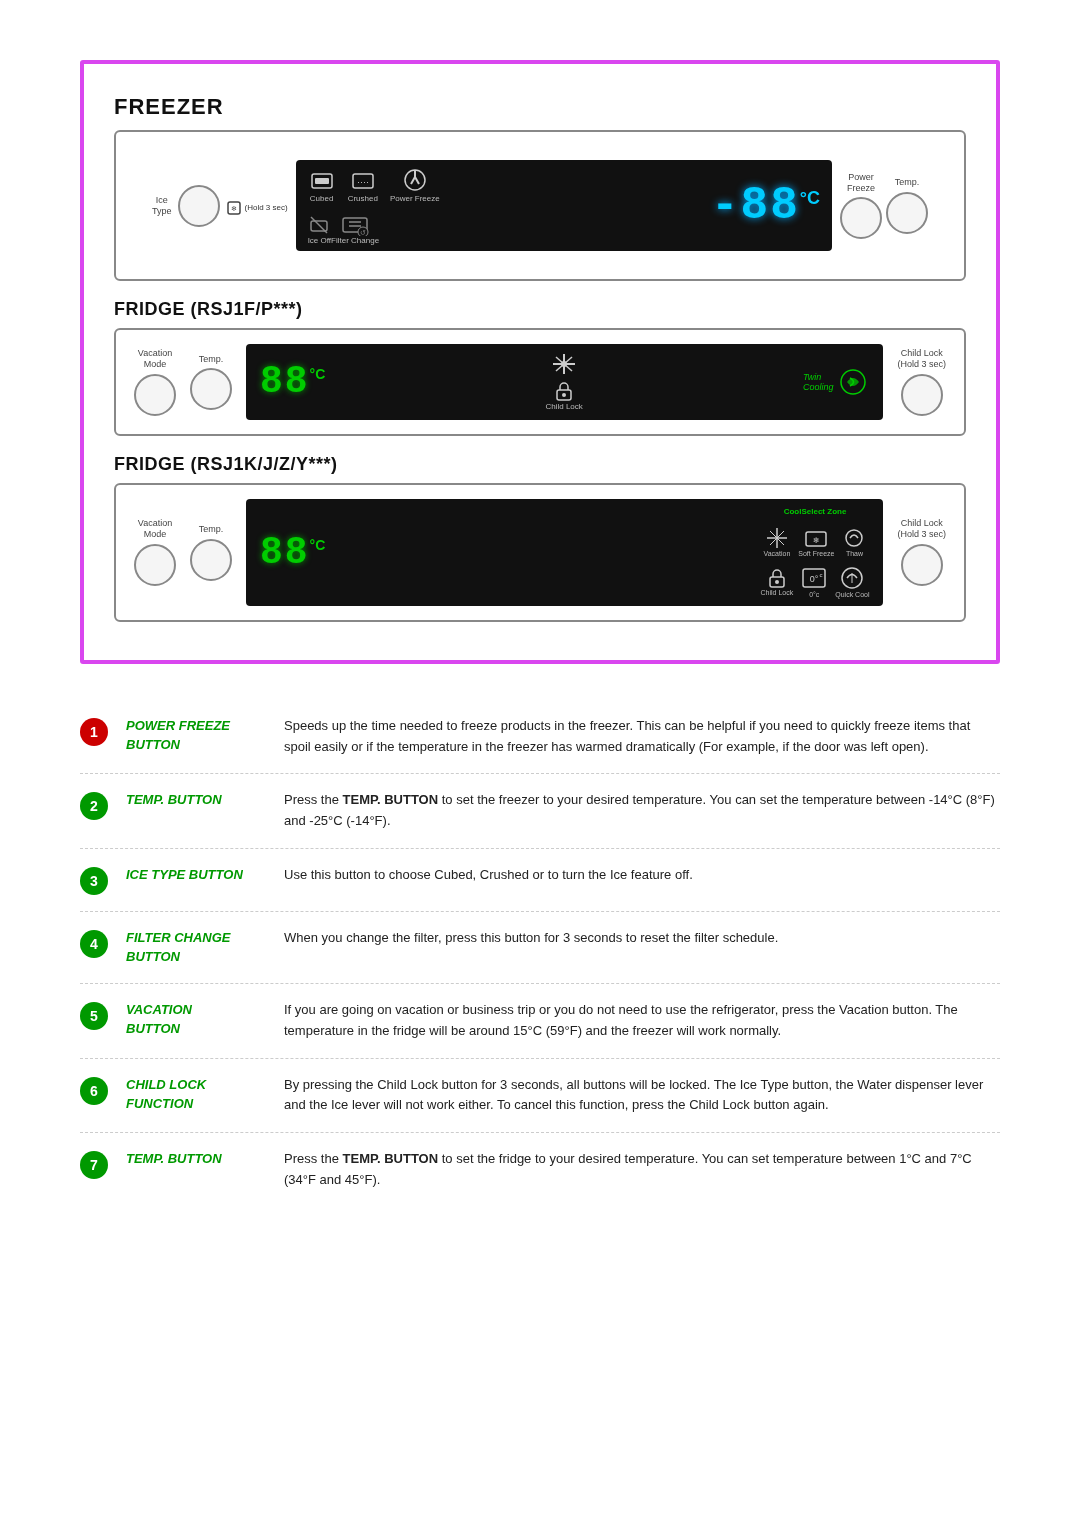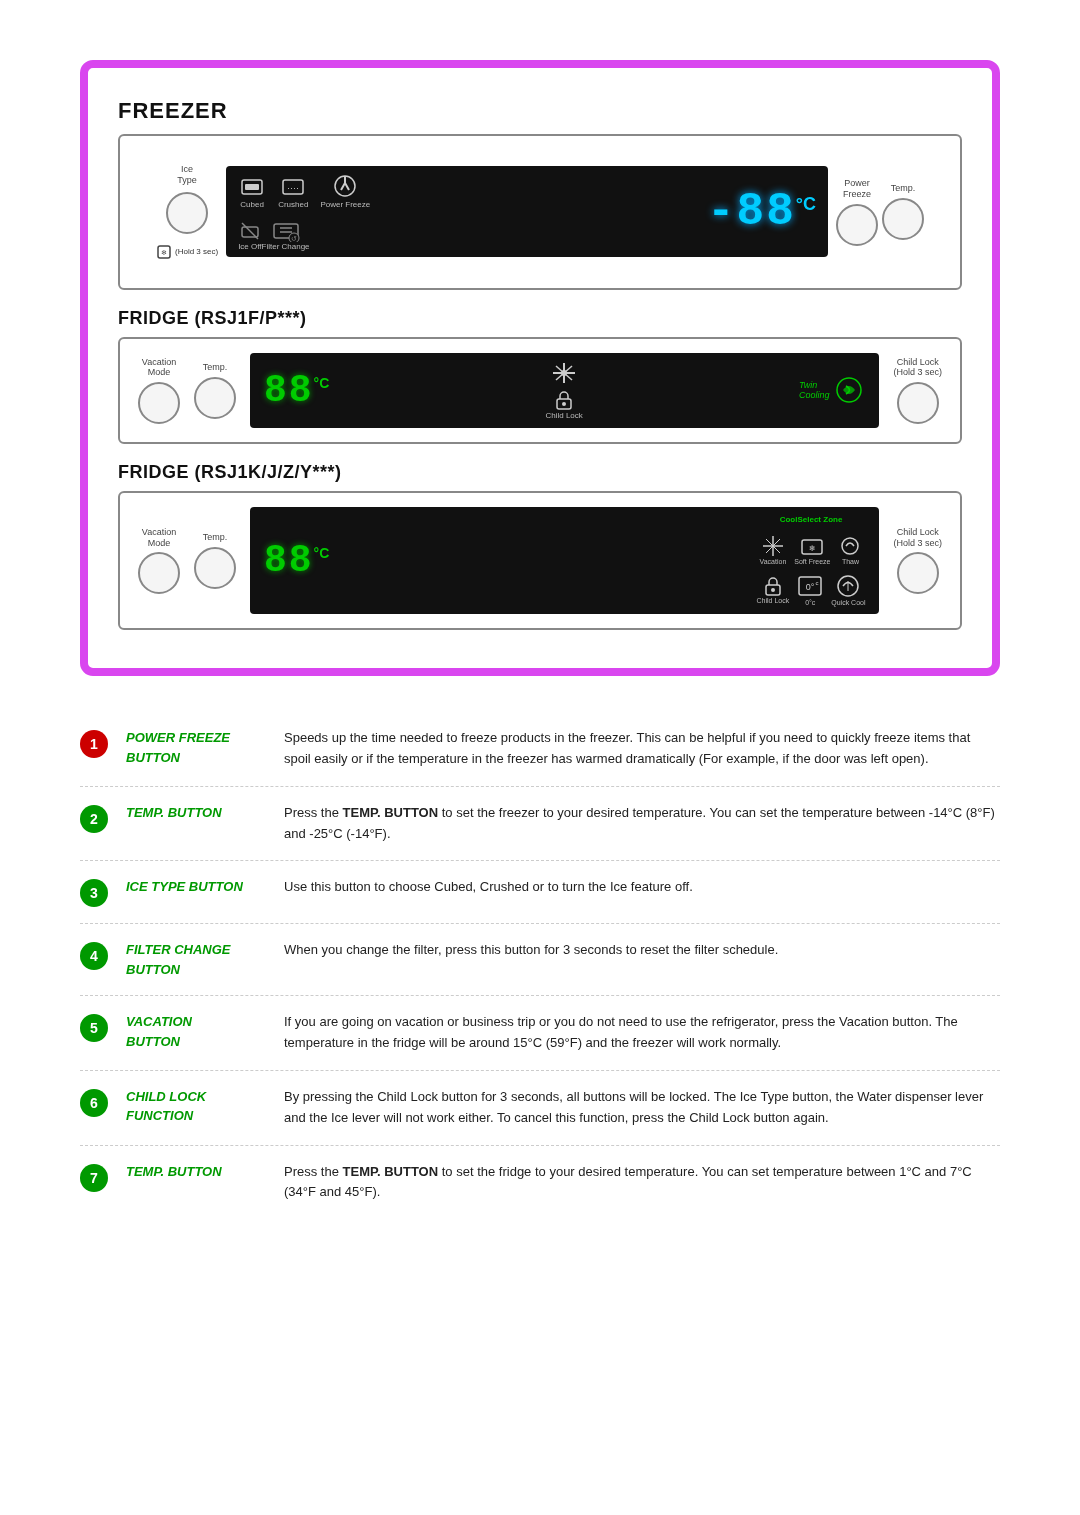--- a/index.html
+++ b/index.html
@@ -6,22 +6,22 @@
     body {
       background: #fff;
       font-family: Arial, sans-serif;
       width: 1080px;
       min-height: 1515px;
       padding: 60px 80px;
       color: #222;
     }
 
     .main-container {
-      border: 8px solid #d946ef;
-      border-radius: 13px;
+      border: 4px solid #d946ef;
+      border-radius: 3px;
       padding: 30px 30px 20px 30px;
       margin-bottom: 36px;
     }
 
     
     .section-title {
       font-size: 22px;
       font-weight: 900;
       letter-spacing: 1px;
       margin-bottom: 10px;
@@ -98,21 +98,21 @@
 
     .btn-label {
       font-size: 9px;
       text-align: center;
       color: #444;
       line-height: 1.2;
     }
 
     .freezer-left {
       display: flex;
-      flex-direction: column;
+      flex-direction: row;
       align-items: center;
       gap: 6px;
     }
 
     .freezer-icons-row {
       display: flex;
       align-items: flex-end;
       gap: 12px;
       margin-bottom: 4px;
     }

